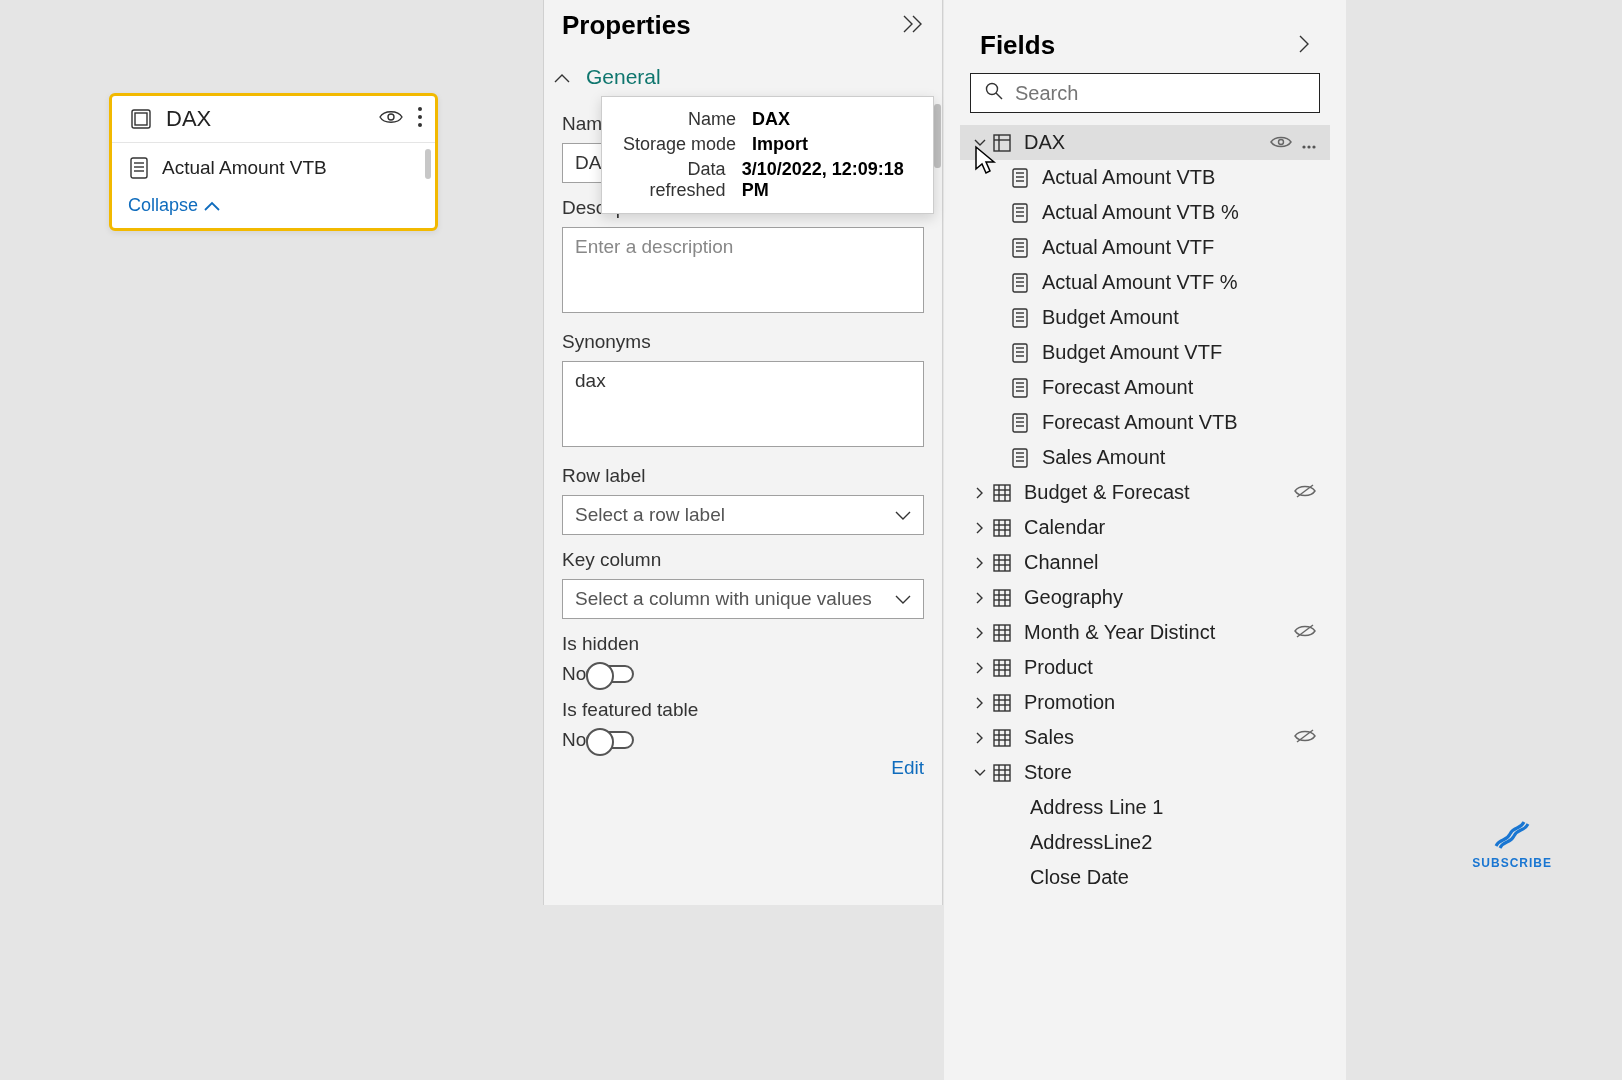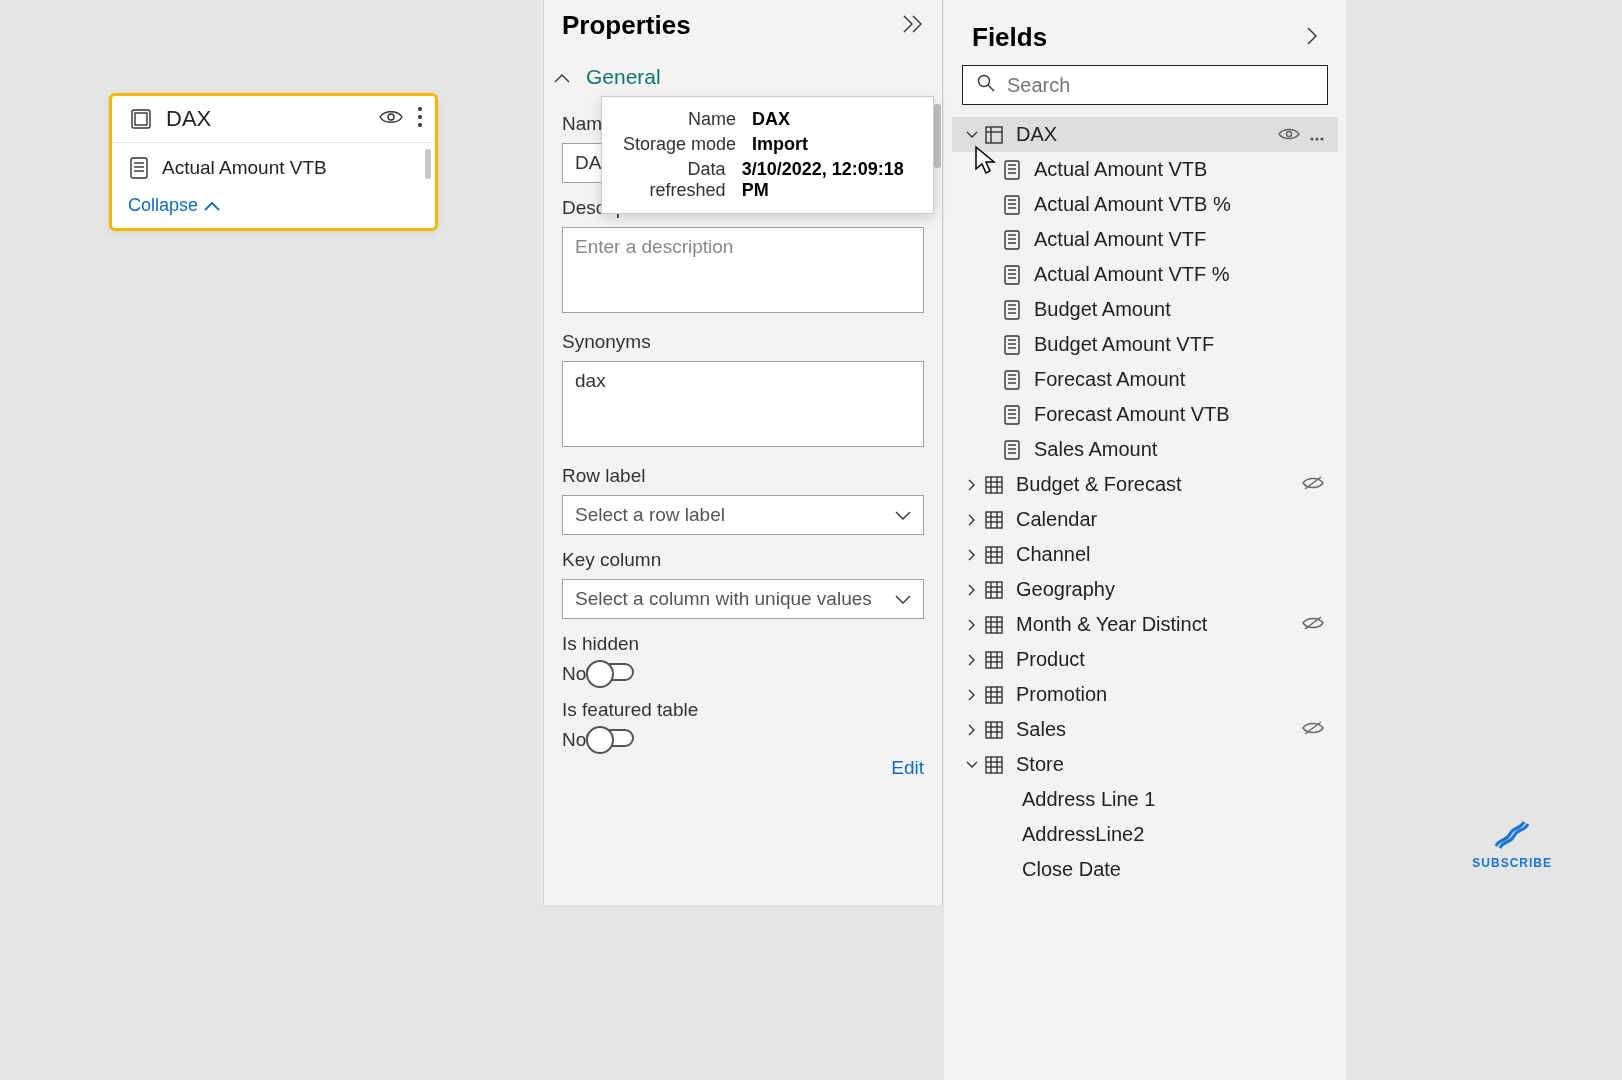--- a/index.html
+++ b/index.html
@@ -39,21 +39,21 @@
   .prop-body { padding: 0 18px; }
   .field-label { font-size:19px; color:#333; margin-top: 14px; margin-bottom:8px; }
   .text-input, .textarea, .select {
     width:100%; border:1px solid #a0a0a0; background:#fff; font-size:19px; color:#333;
     padding: 8px 12px; outline:none;
   }
   .textarea { height: 86px; resize:none; }
   .textarea::placeholder { color:#888; }
   .select { display:flex; align-items:center; justify-content:space-between; }
   .select .sel-text { color:#555; }
-  .toggle-row { display:flex; align-items:flex-start; margin-top:6px; }
+  .toggle-row { display:flex; align-items:center; margin-top:6px; }
   .toggle-row .t-label { font-size:19px; color:#333; }
   .toggle {
     width:48px; height:18px; border:2px solid #555; border-radius:10px; position:relative; background:#fff;
   }
   .toggle::after {
     content:""; position:absolute; left:-2px; top:-5px; width:24px; height:24px;
     border:2px solid #555; border-radius:50%; background:#fff;
   }
   .edit-link { text-align:right; color:#0f6cbd; font-size:19px; margin-top:6px; }
 
@@ -61,21 +61,21 @@
     position:absolute; left:601px; top:96px; width:333px;
     background:#fff; border:1px solid #ccc; padding:10px 14px;
     box-shadow:0 4px 12px rgba(0,0,0,0.15); z-index:50;
   }
   .tooltip-row { display:flex; justify-content:flex-start; gap:16px; font-size:18px; padding:2px 0; }
   .tooltip-row .tk { color:#333; text-align:right; width: 120px; }
   .tooltip-row .tv { color:#000; font-weight:600; }
 
   .fields {
     position:absolute; left:944px; top:0; width:402px; height:1080px;
-    background:#f3f3f3; padding:8px;
+    background:#f3f3f3; padding:16px;
   }
   .fields-header { display:flex; align-items:center; justify-content:space-between; padding:14px 20px 8px 20px;}
   .fields-title { font-size:26px; font-weight:600; }
   .search-wrap { padding: 4px 10px 12px 10px; }
   .search {
     display:flex; align-items:center; gap:12px; border:1px solid #222; background:#fff;
     padding:6px 14px; height:40px;
   }
   .search input { border:none; outline:none; font-size:20px; flex:1; }
   .fields-list { padding: 0 0 0 0; font-size:20px; color:#222; }

